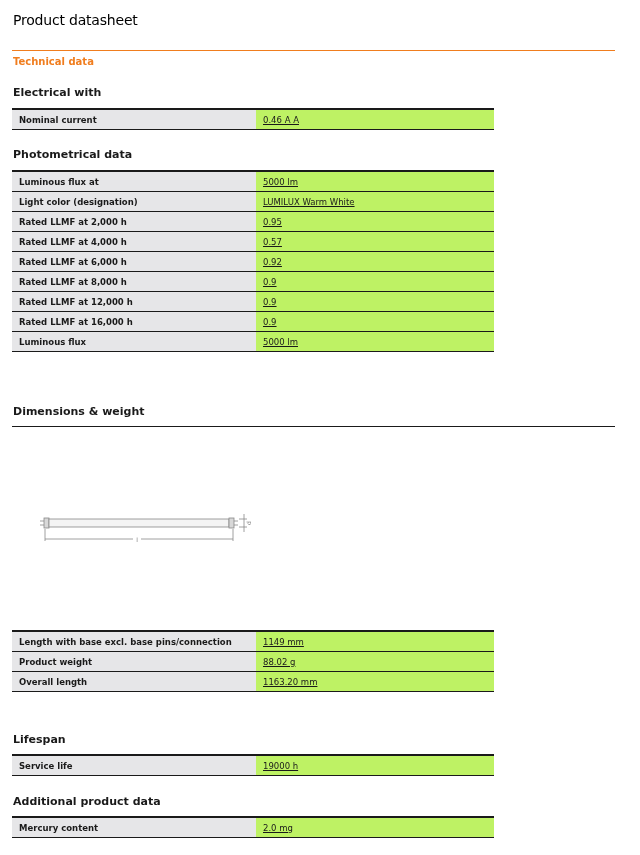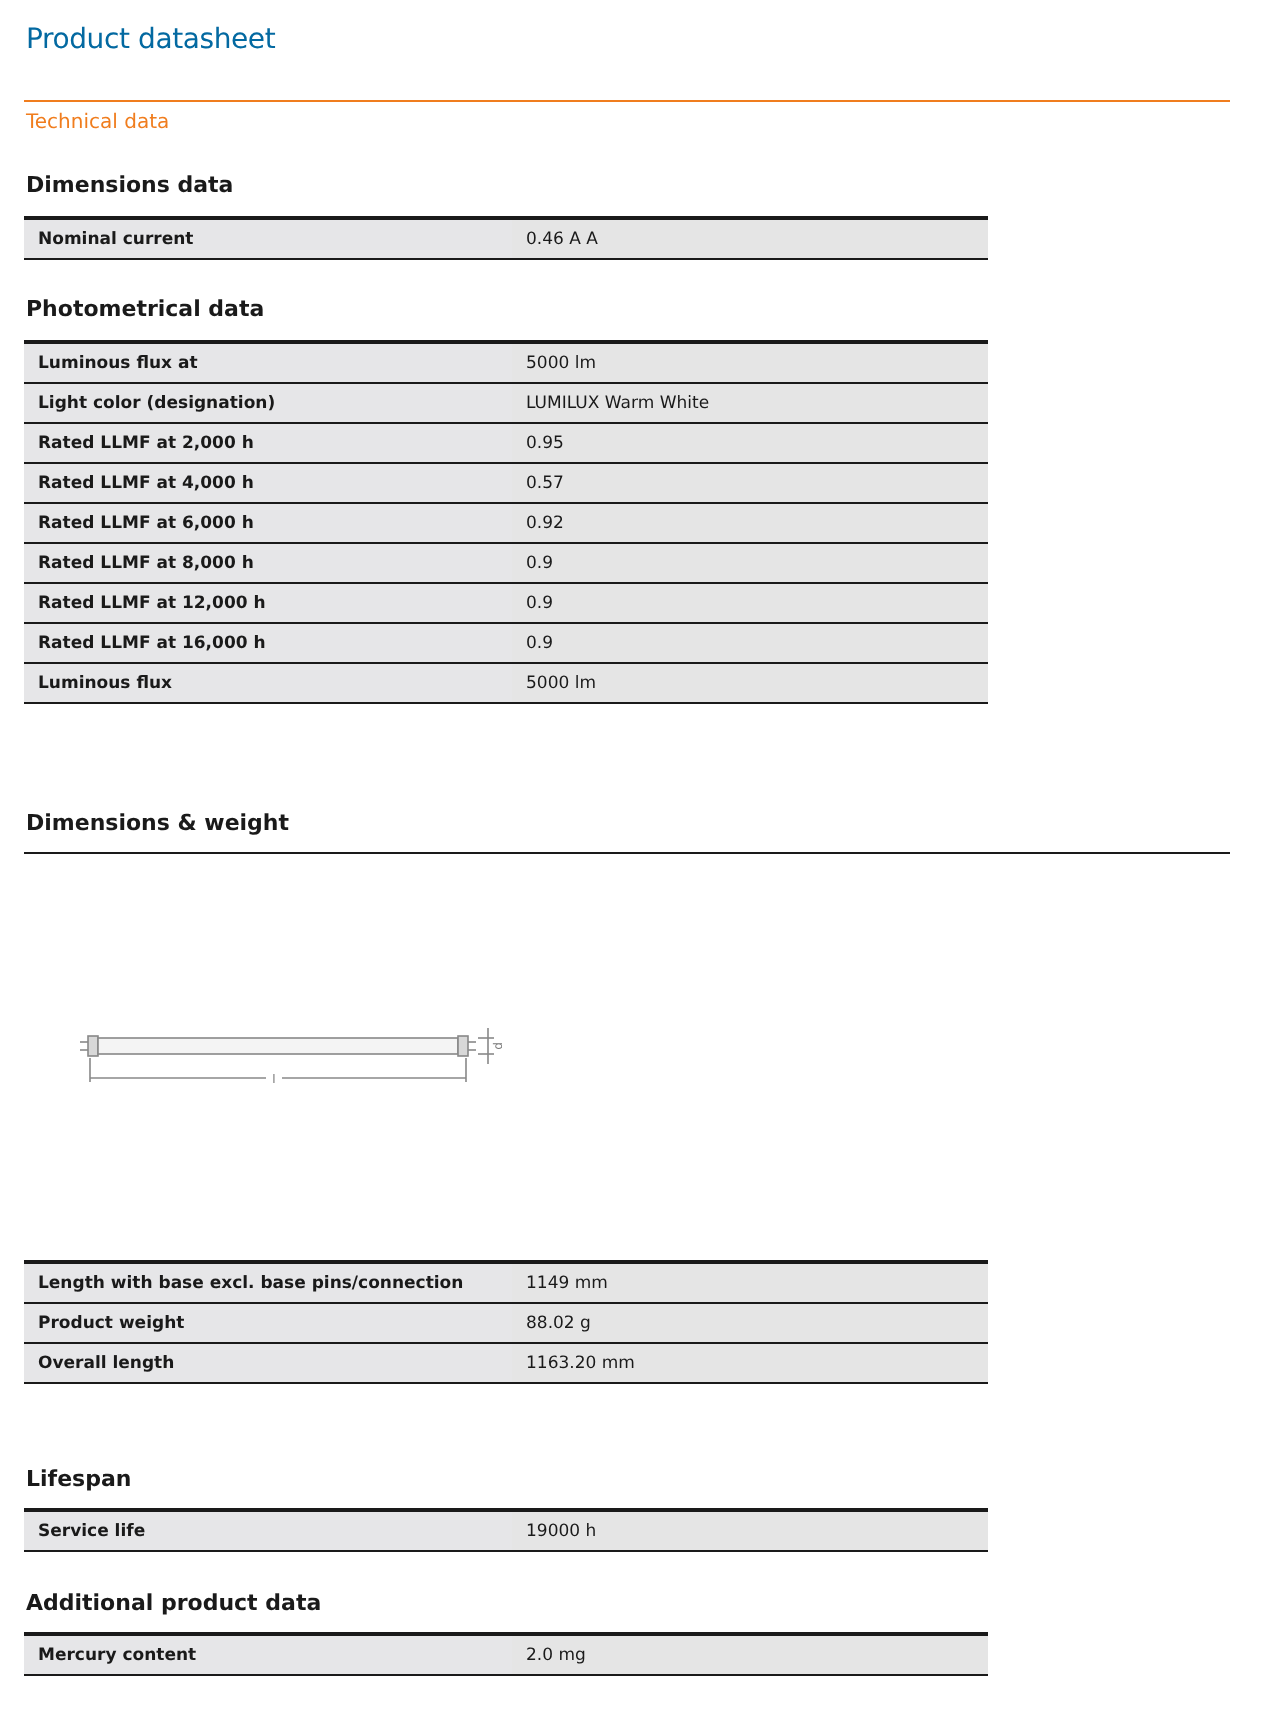--- a/index.html
+++ b/index.html
@@ -3,60 +3,60 @@
   <meta charset="utf-8">
   <style>
     html, body { margin: 0; padding: 0; background: #ffffff; }
     body {
       width: 640px; height: 855px; position: relative; overflow: hidden;
       font-family: "DejaVu Sans", "Liberation Sans", sans-serif;
       color: #1a1a1a;
     }
     .page-title {
       position: absolute; left: 13px; top: 12px;
-      font-size: 14px; color: #0369a1; letter-spacing: -0.2px;
+      font-size: 14px; color: #000000; letter-spacing: -0.2px;
     }
     .orange-rule {
       position: absolute; left: 12px; top: 50px; width: 603px; height: 0;
       border-top: 1px solid #f07d1e;
     }
     .tech-label {
       position: absolute; left: 13px; top: 56px;
-      font-size: 10px; color: #f07d1e;
+      font-size: 10px; color: #f07d1e; font-weight: bold;
     }
     .section-heading {
       position: absolute; left: 13px;
       font-size: 11px; font-weight: bold; color: #1a1a1a;
     }
     table.spec {
       position: absolute; left: 12px; width: 482px;
       border-collapse: collapse; table-layout: fixed;
       border-top: 2px solid #1a1a1a;
     }
     table.spec td {
       height: 19px; padding: 0 0 0 7px; font-size: 8.5px;
       border-bottom: 1.5px solid #1a1a1a; vertical-align: middle;
       white-space: nowrap;
     }
     table.spec td.lbl { width: 237px; background: #e6e6e8; font-weight: bold; }
-    table.spec td.val { background: #e5e5e5; }
+    table.spec td.val { background: #bef264; text-decoration: underline; }
     .dim-rule {
       position: absolute; left: 12px; top: 426px; width: 603px; height: 0;
       border-top: 1px solid #1a1a1a;
     }
     .drawing { position: absolute; left: 36px; top: 508px; }
   </style>
 </head>
 <body>
 
 <div class="page-title">Product datasheet</div>
 <div class="orange-rule"></div>
 <div class="tech-label">Technical data</div>
 
-<div class="section-heading" style="top:86px">Dimensions data</div>
+<div class="section-heading" style="top:86px">Electrical with</div>
 <table class="spec" style="top:108px">
   <tbody>
       <tr>
     <td class="lbl">Nominal current</td>
     <td class="val">0.46 A A</td>
   </tr>
 </tbody>
   </table>
 
 <div class="section-heading" style="top:148px">Photometrical data</div>

